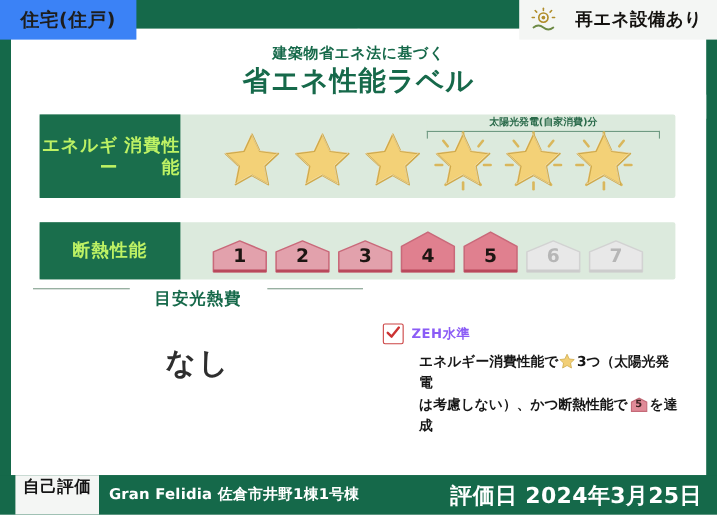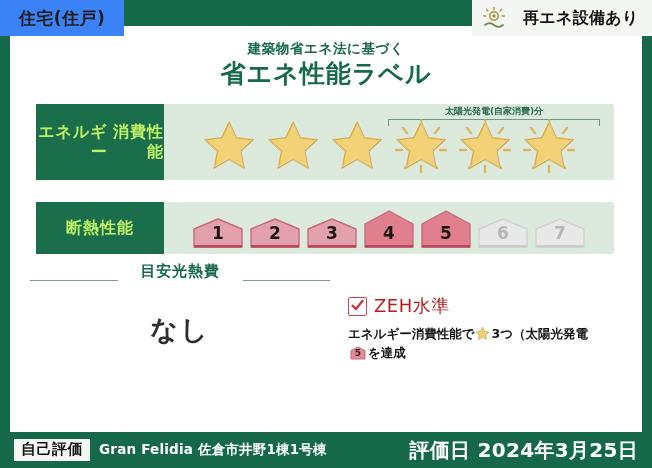--- a/index.html
+++ b/index.html
@@ -134,21 +134,21 @@
   .house .num{
     position:absolute;left:0;bottom:6px;width:100%;
     text-align:center;font-size:17px;font-weight:bold;
     color:#1d1512;
   }
   .house.off .num{color:#b6b6b6;}
 
   
   .cost-head{
     position:absolute;left:30px;top:262px;width:300px;
-    display:flex;align-items:flex-end;gap:23px;
+    display:flex;align-items:flex-start;gap:23px;
   }
   .cost-head .ln{flex:1 1 auto;height:1px;background:#7f9d8b;}
   .cost-head .tx{
     color:#16694a;font-size:15px;font-weight:bold;letter-spacing:.8px;
     white-space:nowrap;
   }
   .cost-value{
     position:absolute;left:30px;top:312px;width:300px;
     text-align:center;
     color:#2e2e2e;font-size:27px;font-weight:bold;letter-spacing:2px;
@@ -160,26 +160,26 @@
   }
   .zeh-head{display:flex;align-items:center;gap:7px;}
   .chk{
     width:17px;height:17px;flex:0 0 17px;
     border:1.6px solid #c44;
     background:#fff;border-radius:2px;
     position:relative;
   }
   .chk svg{position:absolute;left:1px;top:0px;width:15px;height:15px;}
   .zeh-title{
-    color:#b91c1c;font-size:18px;font-weight:normal;letter-spacing:.5px;
+    color:#8b5cf6;font-size:12px;font-weight:bold;letter-spacing:.5px;
   }
   .zeh-desc{
     margin-top:6px;
     color:#161616;font-size:12.5px;font-weight:bold;
-    line-height:1.55;letter-spacing:0;
+    line-height:1.55;letter-spacing:0;margin-left:33px;
   }
   .inline-star{display:inline-block;width:15px;height:15px;vertical-align:-3px;margin:0 1px;}
   .inline-badge{
     display:inline-block;width:16px;height:14px;vertical-align:-3px;
     margin:0 2px;position:relative;
   }
   .inline-badge svg{display:block;}
   .inline-badge .n{
     position:absolute;left:0;top:1px;width:100%;text-align:center;
     font-size:9px;font-weight:bold;color:#3a2020;line-height:13px;
@@ -188,21 +188,21 @@
   
   .botbar{
     position:absolute;left:0;bottom:0;width:652px;height:36px;
     background:#15694a;
     display:flex;align-items:center;
   }
   .self-badge{
     margin-left:14px;
     background:#f4f6f4;color:#151515;
     font-size:15px;font-weight:bold;letter-spacing:.5px;
-    padding:2px 7px 2px 7px;
+    padding:2px 7px 16px 7px;
     line-height:1.15;
   }
   .bot-name{
     margin-left:9px;color:#ffffff;font-size:13.5px;font-weight:bold;
     letter-spacing:.2px;
   }
   .bot-date{
     margin-left:auto;margin-right:14px;
     color:#ffffff;font-size:20px;font-weight:bold;letter-spacing:.3px;
   }
@@ -390,21 +390,21 @@
           <path d="M2.5 7.6 L6 11 L12.6 2.8" fill="none" stroke="#cc3333" stroke-width="2.2" stroke-linecap="round" stroke-linejoin="round"></path>
         </svg>
       </span>
       <span class="zeh-title">ZEH水準</span>
     </div>
     <div class="zeh-desc">
       <span>エネルギー消費性能で</span><span class="inline-star">
         <svg viewBox="0 0 24 24">
             <path d="M12 1.6l3.2 6.9 7.3.9-5.4 5 1.4 7.3L12 18.1 5.5 21.7l1.4-7.3-5.4-5 7.3-.9z" fill="#f2cf76" stroke="#c9a33e" stroke-width="1"></path>
           </svg>
-      </span><span>3つ（太陽光発電</span><br><span class="inline-badge">
+      </span><span>3つ（太陽光発電</span><br><span>は考慮しない）、かつ断熱性能で</span><span class="inline-badge">
         <svg viewBox="0 0 16 14" width="16" height="14">
             <path d="M1 13V4.6L8 1l7 3.6V13z" fill="#e08b98" stroke="#c56a78" stroke-width="1"></path>
           </svg>
         <span class="n">5</span>
       </span><span>を達成</span>
     </div>
   </div>
 
   <div class="botbar">
     <span class="self-badge">自己評価</span>

